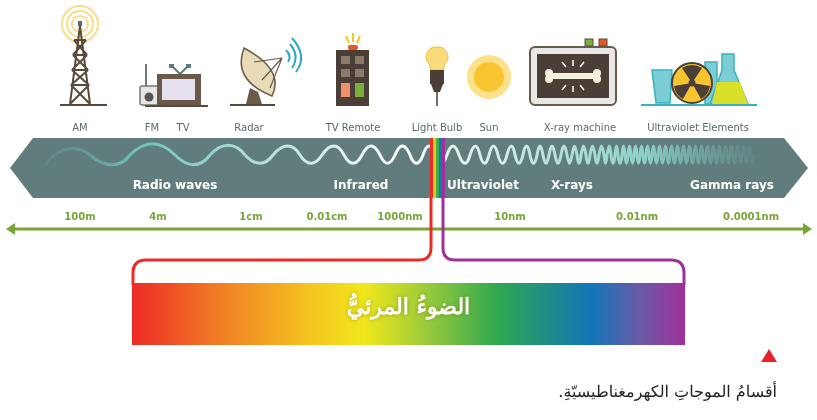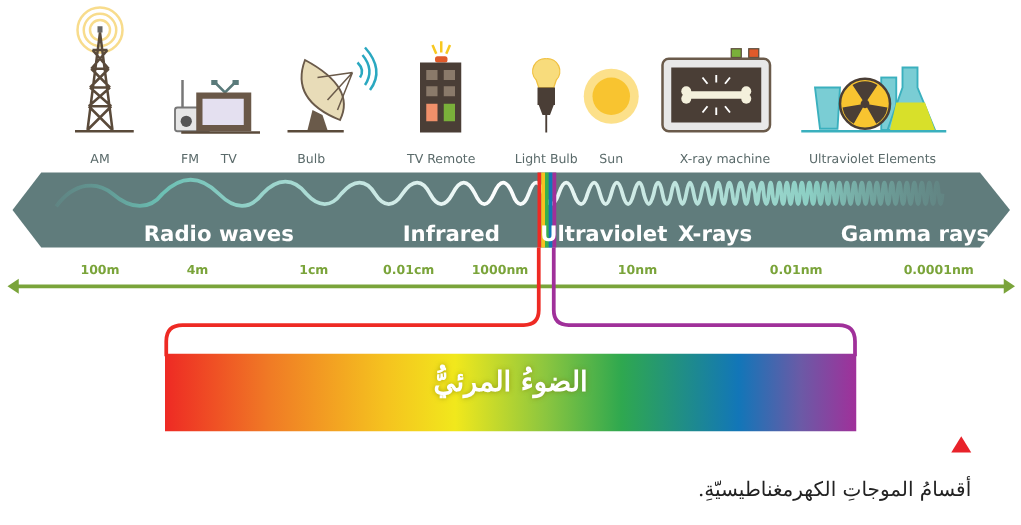--- a/index.html
+++ b/index.html
@@ -1,19 +1,19 @@
 <!DOCTYPE html>
 <html><head>
 <meta charset="utf-8">
 <style>
   html, body { margin:0; padding:0; background:#ffffff; }
   body { width:817px; height:420px; position:relative; overflow:hidden; font-family:"DejaVu Sans", sans-serif; }
   .abs { position:absolute; }
   .src-label { position:absolute; top:122px; font-size:10px; font-weight:normal; color:#5a6a6a; white-space:nowrap; transform:translateX(-50%); }
-  .band-label { position:absolute; top:178px; font-size:17px; font-weight:bold; color:#ffffff; white-space:nowrap; transform:translateX(-50%); }
+  .band-label { position:absolute; top:178px; font-size:12px; font-weight:bold; color:#ffffff; white-space:nowrap; transform:translateX(-50%); }
   .wl-label { position:absolute; top:211px; font-size:10px; font-weight:bold; color:#7aa43a; white-space:nowrap; transform:translateX(-50%);text-align:right; }
   .visible-title { position:absolute; left:132px; top:283px; width:553px; height:46px; display:flex; align-items:center; justify-content:center; font-family:"DejaVu Serif", serif; font-size:22px; font-weight:bold; color:#ffffff; text-shadow:0 0 4px rgba(120,120,0,0.6); direction:rtl; }
   .caption { position:absolute; right:40px; top:382px; font-family:"DejaVu Serif", serif; font-size:16px; color:#222; direction:rtl; white-space:nowrap;text-align:center; }
 </style>
 </head>
 <body>
 
 <svg class="abs" style="left:0;top:0" width="817" height="120">
 
   <g>
@@ -100,21 +100,21 @@
     <circle cx="692" cy="83" r="3.5" fill="#4a3e36"></circle>
     <path d="M692 83 L682 68 A18 18 0 0 1 702 68 Z M692 83 L710 86 A18 18 0 0 1 701 99 Z M692 83 L683 99 A18 18 0 0 1 674 86 Z" fill="#4a3e36"></path>
     <line x1="641" y1="105" x2="757" y2="105" stroke="#3ab0be" stroke-width="2"></line>
   </g>
 </svg>
 
 <div>
   <span class="src-label" style="left:80px">AM</span>
   <span class="src-label" style="left:152px">FM</span>
   <span class="src-label" style="left:183px">TV</span>
-  <span class="src-label" style="left:249px">Bulb</span>
+  <span class="src-label" style="left:249px">Radar</span>
   <span class="src-label" style="left:353px">TV Remote</span>
   <span class="src-label" style="left:437px">Light Bulb</span>
   <span class="src-label" style="left:489px">Sun</span>
   <span class="src-label" style="left:580px">X-ray machine</span>
   <span class="src-label" style="left:698px">Ultraviolet Elements</span>
 </div>
 
 <svg class="abs" style="left:0;top:0" width="817" height="420">
   <defs>
     <linearGradient id="waveGrad" x1="0" x2="1" y1="0" y2="0">

